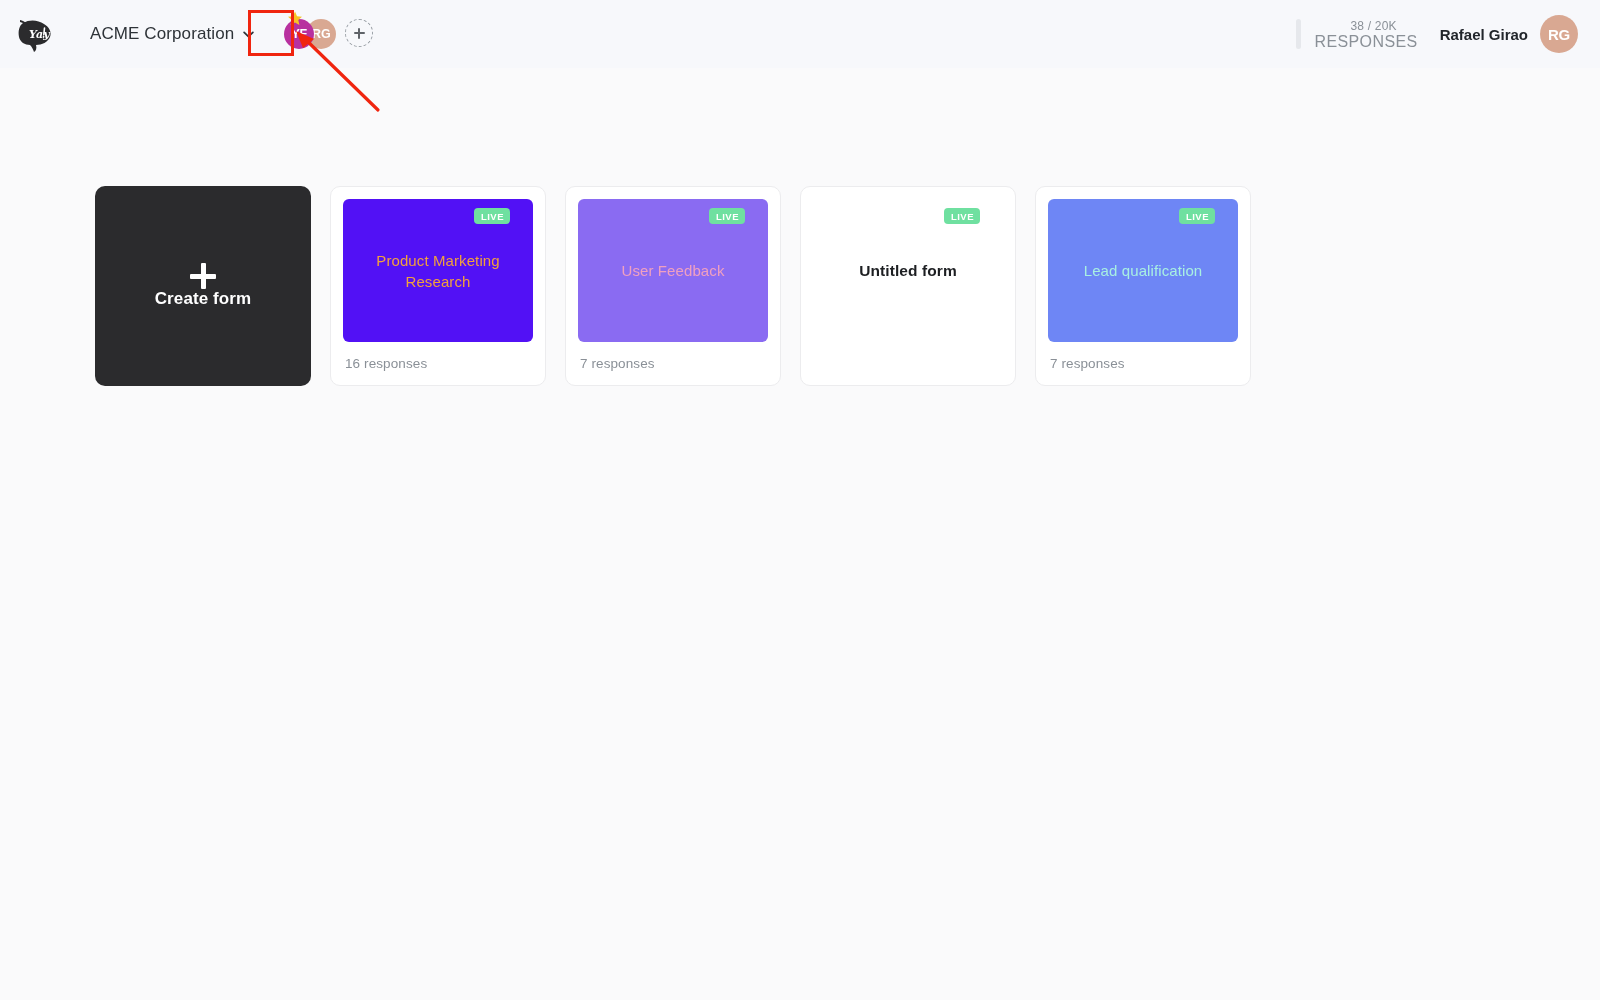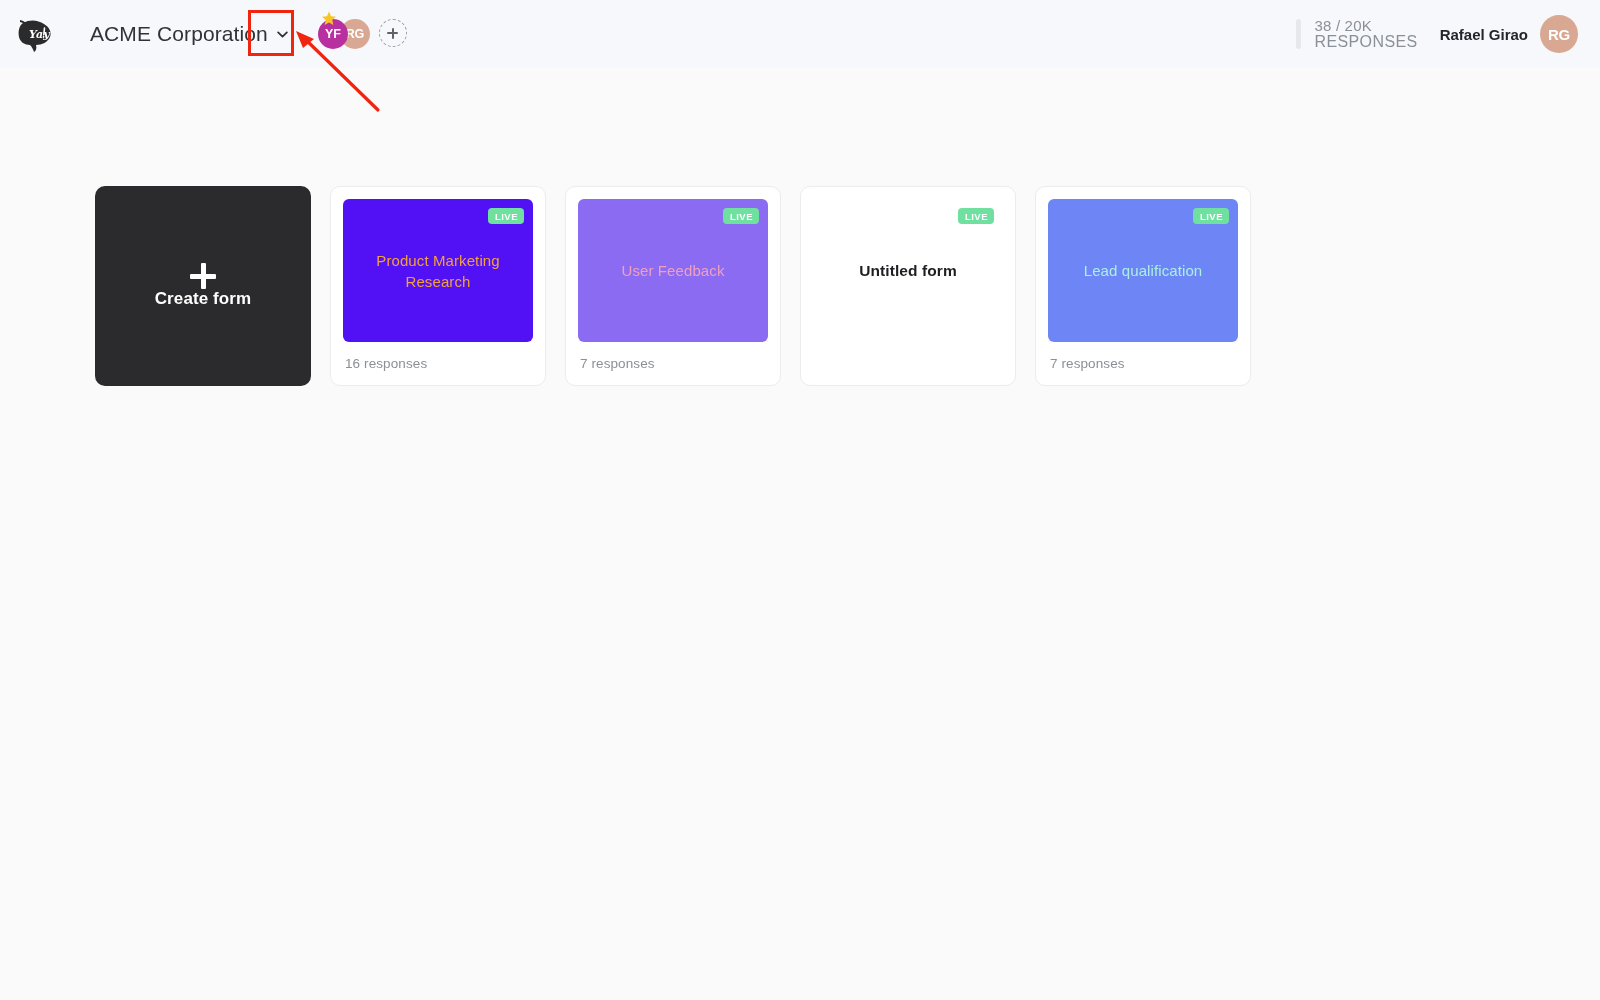--- a/index.html
+++ b/index.html
@@ -47,21 +47,21 @@
   .org-switch {
     display: flex;
     align-items: center;
     gap: 9px;
     margin-left: 22px;
     cursor: pointer;
     padding: 4px 2px;
   }
 
   .org-name {
-    font-size: 21px;
+    font-size: 17px;
     color: #2e3338;
     letter-spacing: 0.1px;
     white-space: nowrap;
   }
 
   .chevron-down {
     width: 11px;
     height: 7px;
     flex: 0 0 auto;
   }
@@ -163,24 +163,25 @@
     flex: 0 0 auto;
   }
 
   .quota-text {
     display: flex;
     flex-direction: column;
     gap: 2px;
   }
 
   .quota-count {
-    font-size: 15px;
+    font-size: 12px;
     color: #8a9097;
     letter-spacing: 0.2px;
     line-height: 14px;
+    margin-left: 36px;
   }
 
   .quota-label {
     font-size: 16px;
     color: #8a9097;
     letter-spacing: 0.4px;
     line-height: 14px;
   }
 
   .user-area {
@@ -297,21 +298,21 @@
 
   .card-title.plain {
     font-weight: bold;
     font-size: 15.5px;
     color: #1d1f22;
   }
 
   .live-badge {
     position: absolute;
     top: 9px;
-    right: 9px;
+    right: 23px;
     background: #6fe0a0;
     color: #ffffff;
     font-size: 9.5px;
     font-weight: bold;
     letter-spacing: 0.5px;
     padding: 2.5px 6px 2.5px 7px;
     border-radius: 4px;
     line-height: 11px;
   }
 

